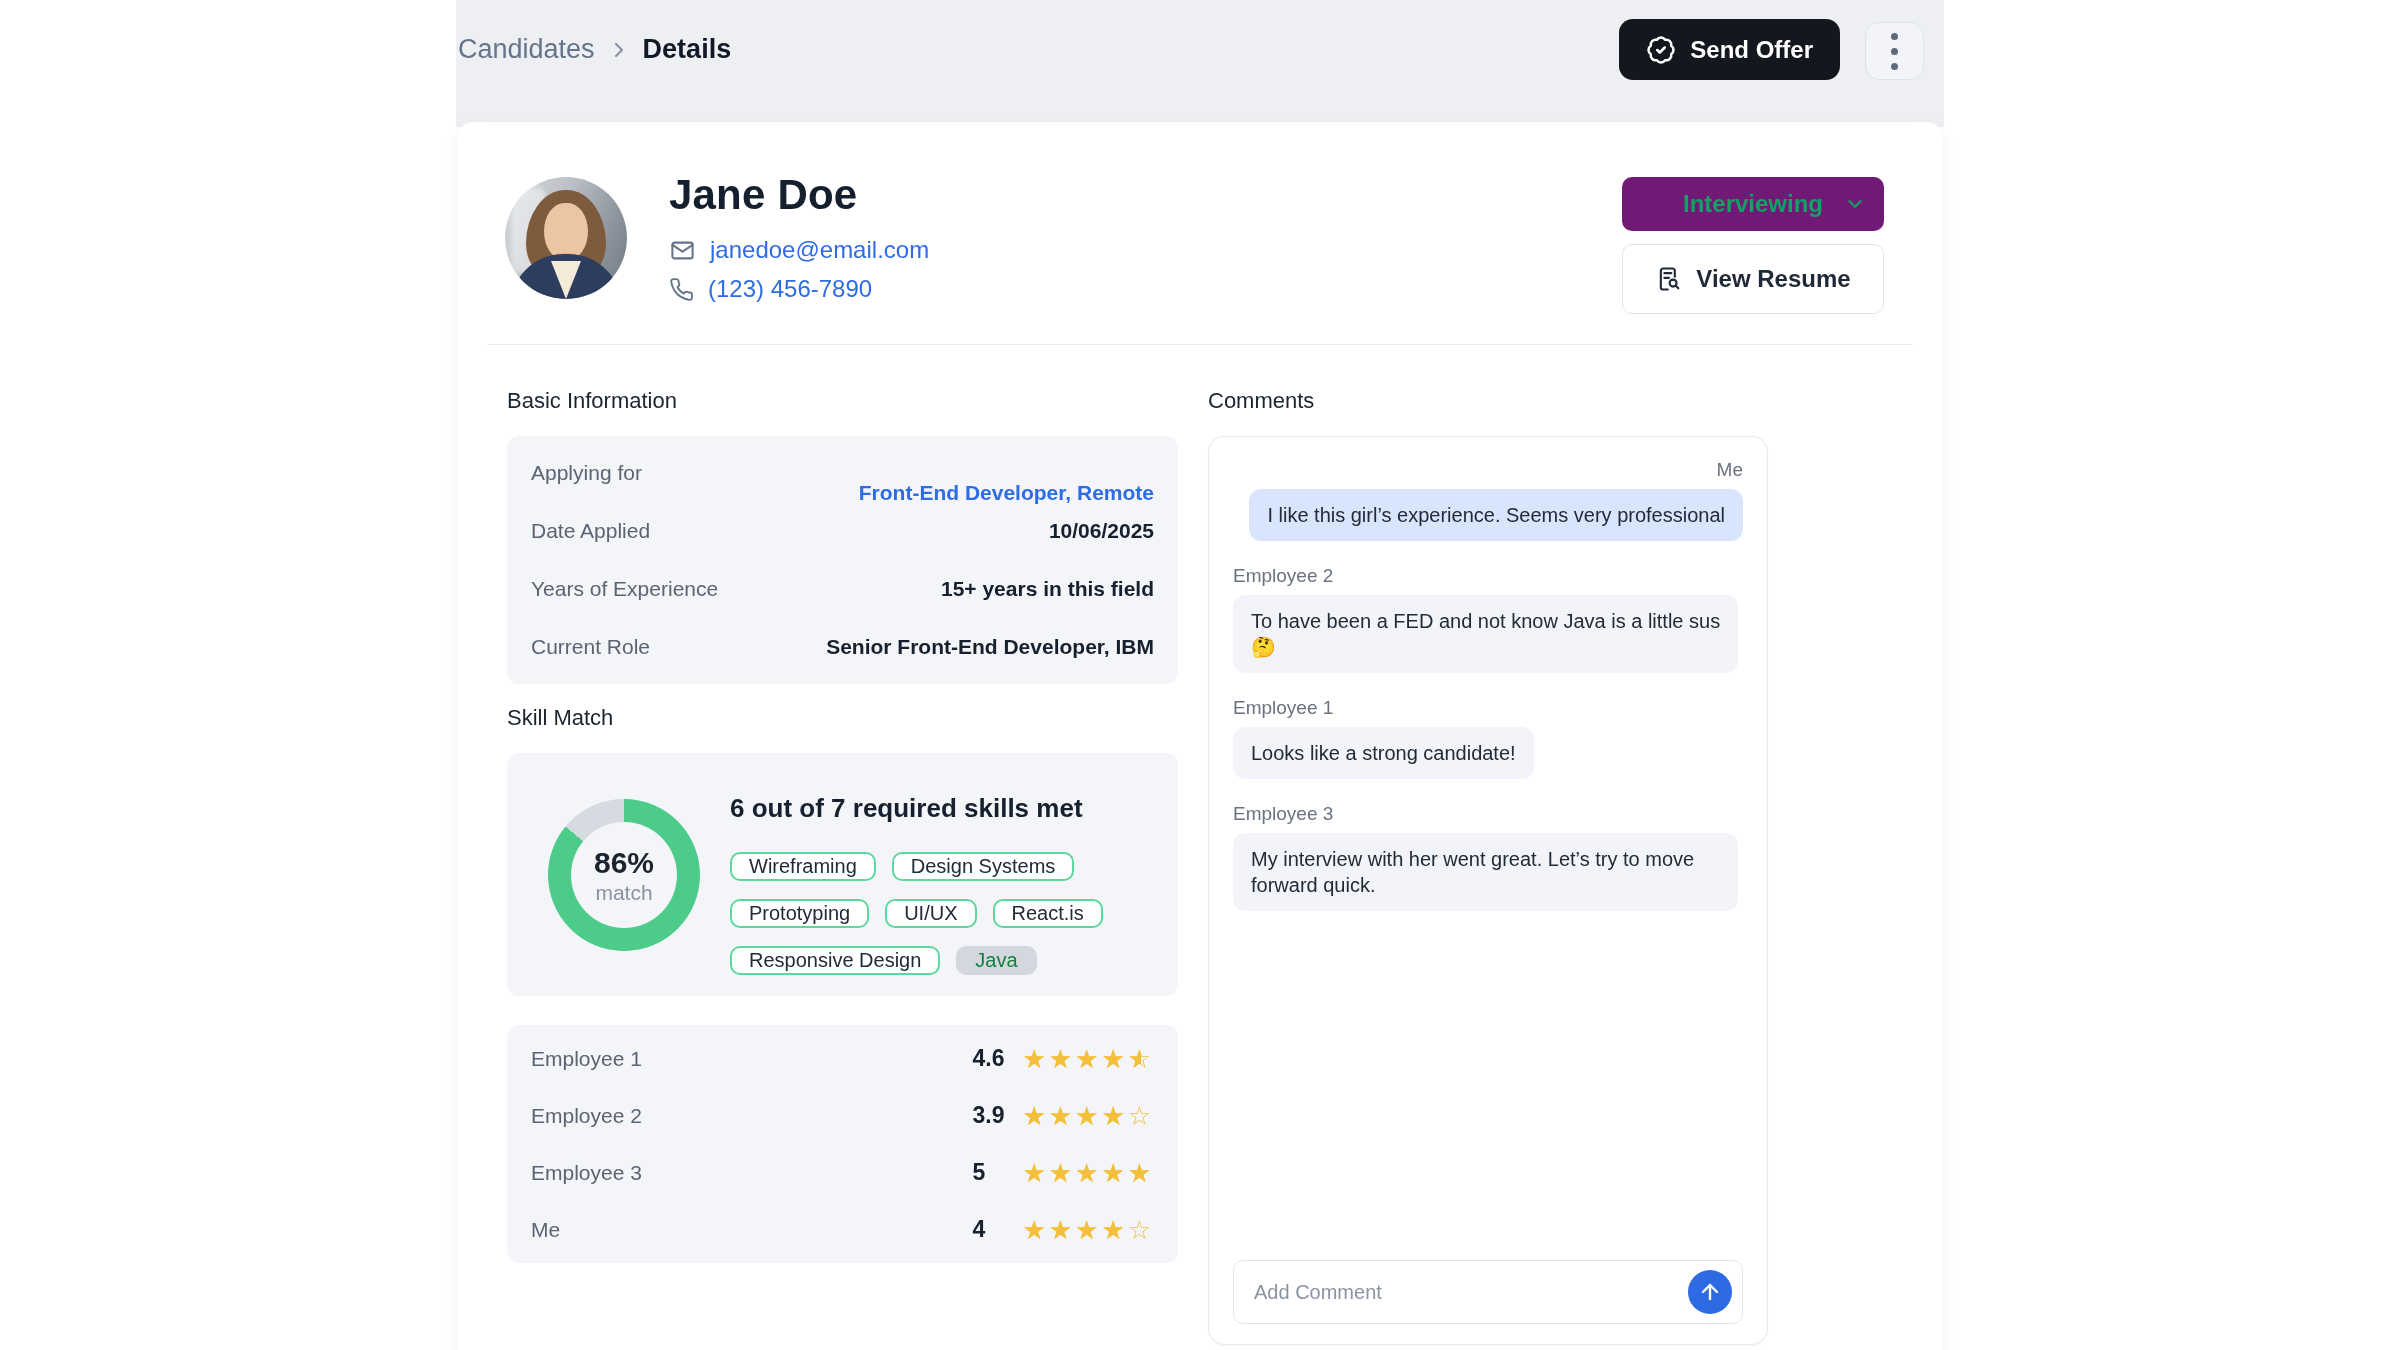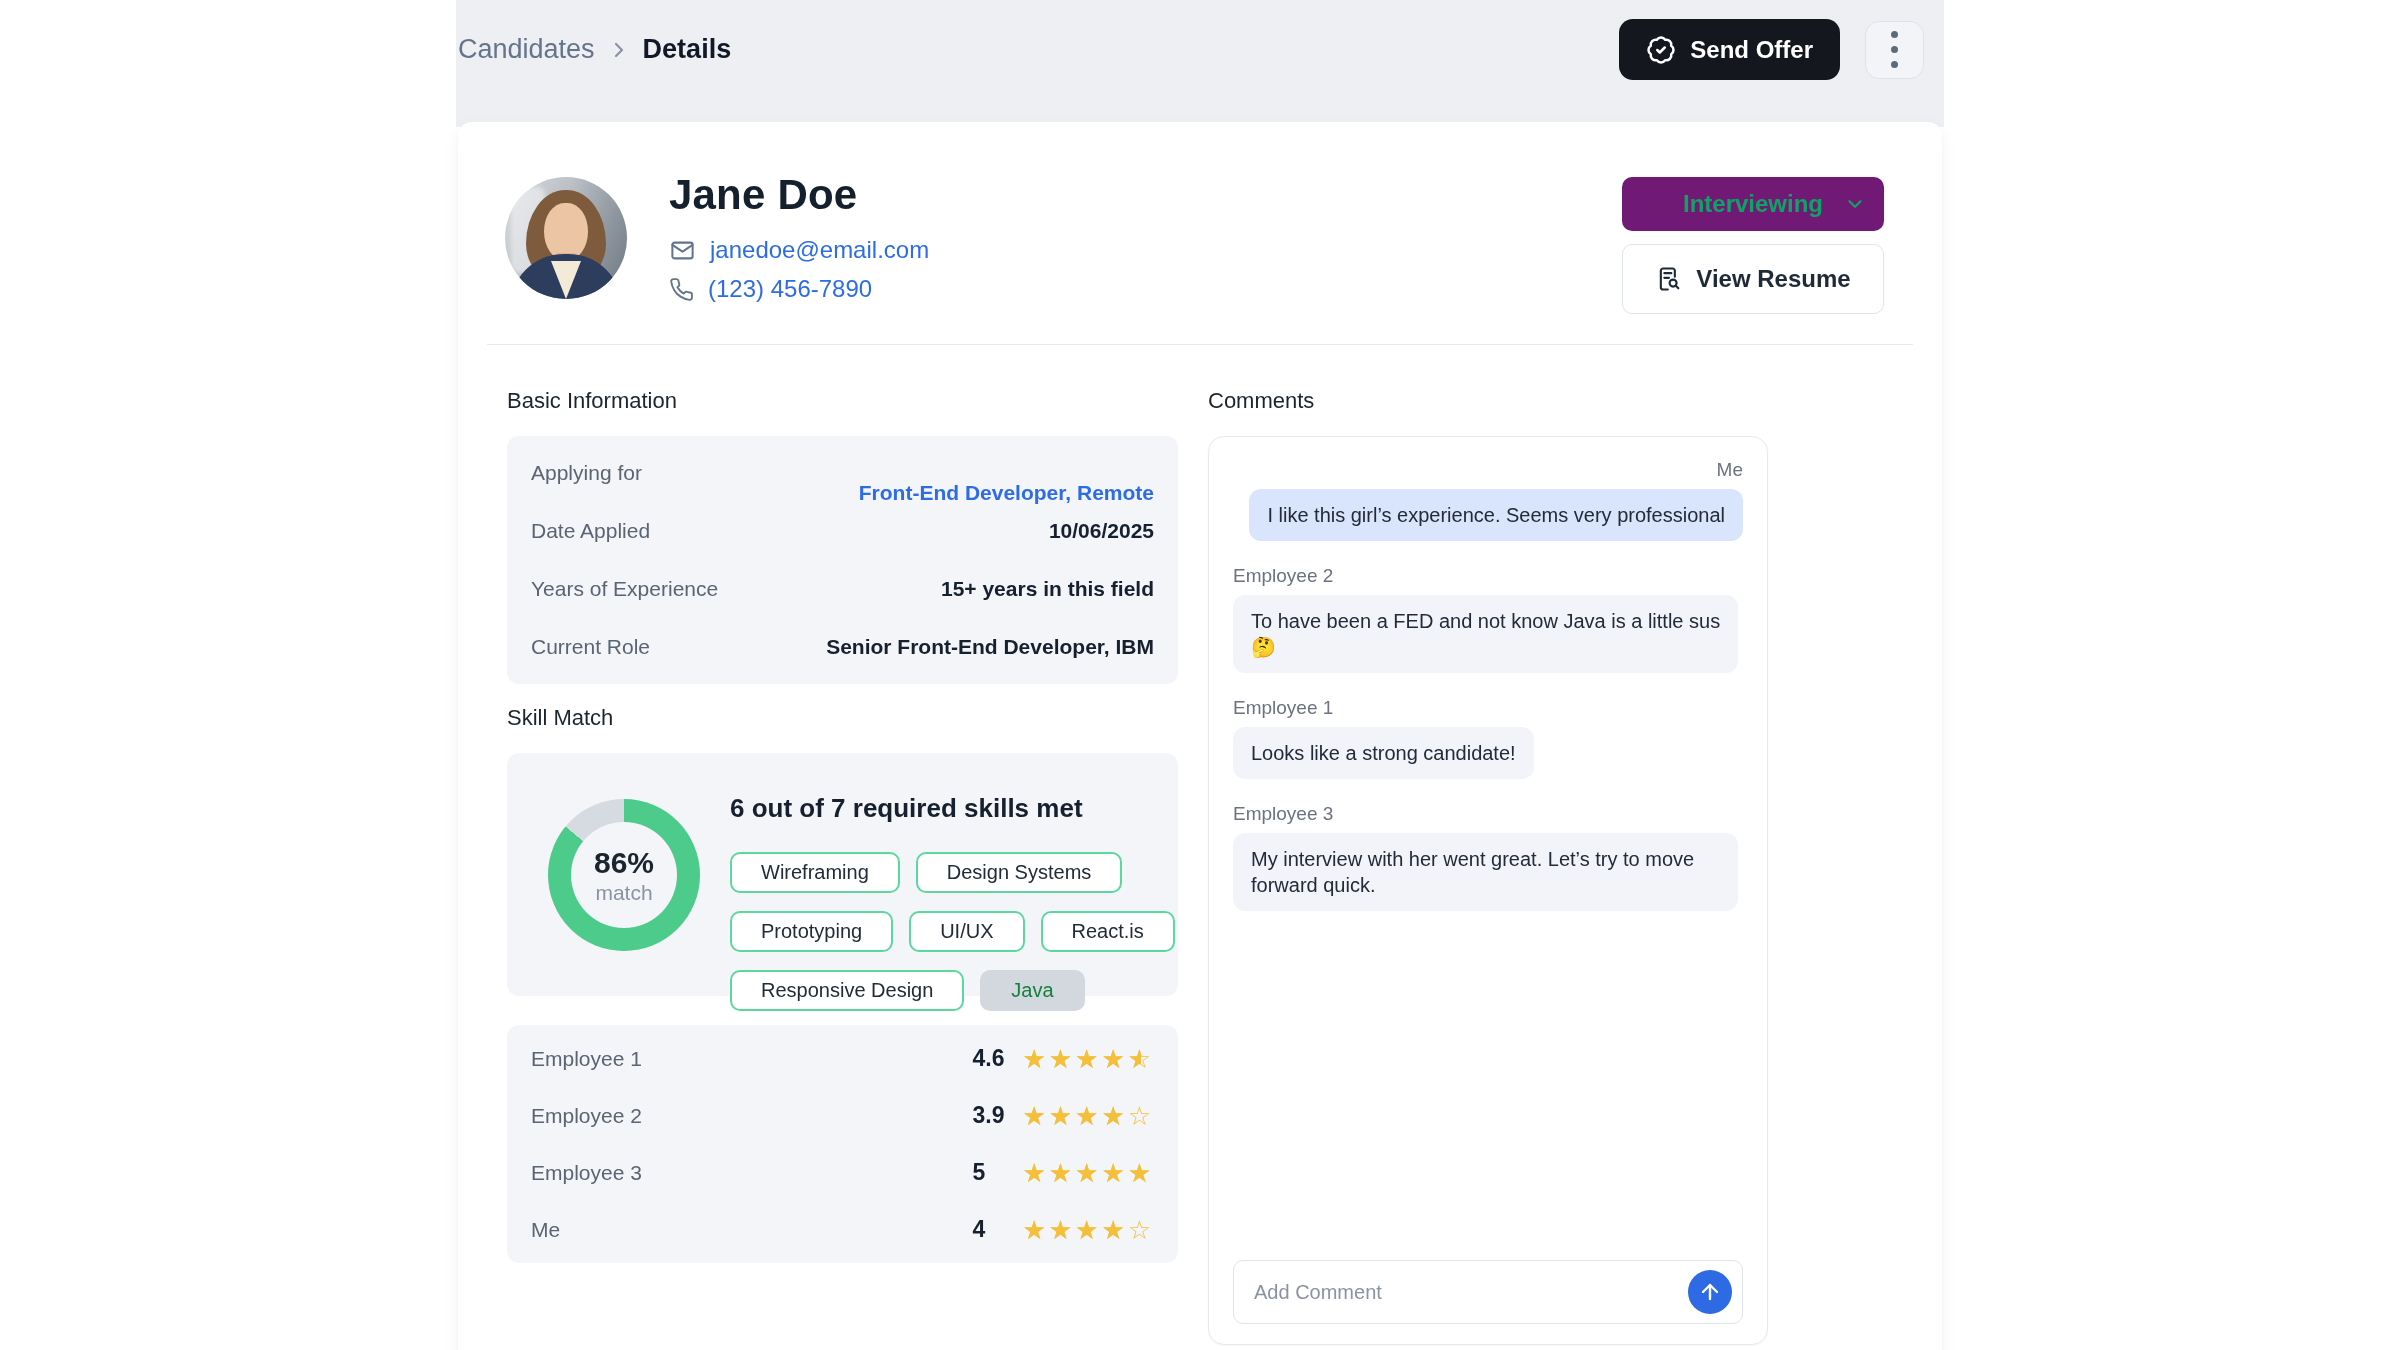--- a/index.html
+++ b/index.html
@@ -5,21 +5,21 @@
   html,body{margin:0;padding:0;background:#ffffff;font-family:"Liberation Sans","DejaVu Sans",sans-serif;-webkit-font-smoothing:antialiased;}
   .stage{position:relative;width:2400px;height:1350px;overflow:hidden;background:#ffffff;}
 
   
   .topbar{position:absolute;left:456px;top:0;width:1488px;height:127px;background:#edeff3;
           display:flex;align-items:center;justify-content:space-between;box-sizing:border-box;padding:0 20px 28px 2px;}
   .breadcrumb{display:flex;align-items:center;}
   .crumb-parent{font-size:27px;color:#64748b;cursor:pointer;}
   .crumb-sep{margin:0 12px;display:flex;align-items:center;}
   .crumb-current{font-size:27px;color:#111827;font-weight:700;}
-  .topbar-actions{display:flex;align-items:center;}
+  .topbar-actions{display:flex;align-items:flex-end;}
   .send-offer{display:flex;align-items:center;gap:14px;height:61px;padding:0 27px;border:none;border-radius:14px;
               background:#14171d;color:#ffffff;font-size:24px;font-weight:600;font-family:inherit;cursor:pointer;}
   .kebab{width:59px;height:58px;margin-left:25px;border:1.5px solid #dde3eb;border-radius:14px;background:#f2f4f7;
          display:flex;flex-direction:column;align-items:center;justify-content:center;gap:8px;cursor:pointer;}
   .kebab i{width:7px;height:7px;border-radius:50%;background:#5c6b7a;}
 
   
   .card{position:absolute;left:458px;top:122px;width:1484px;height:1260px;background:#ffffff;border-radius:14px;
         box-shadow:0 1px 2px rgba(15,23,42,.06),0 6px 18px rgba(15,23,42,.05);}
 
@@ -64,21 +64,21 @@
   
   .skill-card{position:relative;background:#f3f5f9;border-radius:12px;height:243px;margin-bottom:29px;}
   .donut{position:absolute;left:41px;top:46px;width:152px;height:152px;border-radius:50%;}
   .donut-hole{position:absolute;left:23px;top:23px;width:106px;height:106px;border-radius:50%;background:#f3f5f9;
               display:flex;flex-direction:column;align-items:center;justify-content:center;}
   .donut-pct{font-size:30px;font-weight:700;color:#1c2430;line-height:1;}
   .donut-match{font-size:21px;color:#8b93a2;margin-top:4px;line-height:1;}
   .skill-right{margin-left:223px;padding-top:40px;}
   .skill-headline{font-size:26px;font-weight:700;color:#16202e;margin-bottom:28px;}
   .chips{display:flex;flex-wrap:wrap;gap:18px 16px;width:448px;}
-  .chip{height:41px;display:inline-flex;align-items:center;padding:0 29px;border:2px solid #5cd79e;border-radius:10px;
+  .chip{height:29px;display:inline-flex;align-items:center;padding:0 17px;border:2px solid #5cd79e;border-radius:10px;
         background:#ffffff;font-size:20px;color:#222b38;box-sizing:border-box;}
   .chip.unmet{border-color:transparent;background:#d3d8df;color:#15803d;}
 
   
   .ratings-card{background:#f3f5f9;border-radius:12px;padding:5px 0;}
   .rating-row{height:57px;display:flex;align-items:center;padding:0 24px;}
   .rating-name{font-size:21px;color:#5b6472;}
   .rating-right{margin-left:auto;display:flex;align-items:center;}
   .rating-value{font-size:23px;font-weight:700;color:#16202e;min-width:48px;text-align:left;margin-right:2px;}
   .stars{position:relative;font-size:26px;letter-spacing:3px;color:#f4c03c;line-height:1;white-space:nowrap;}

